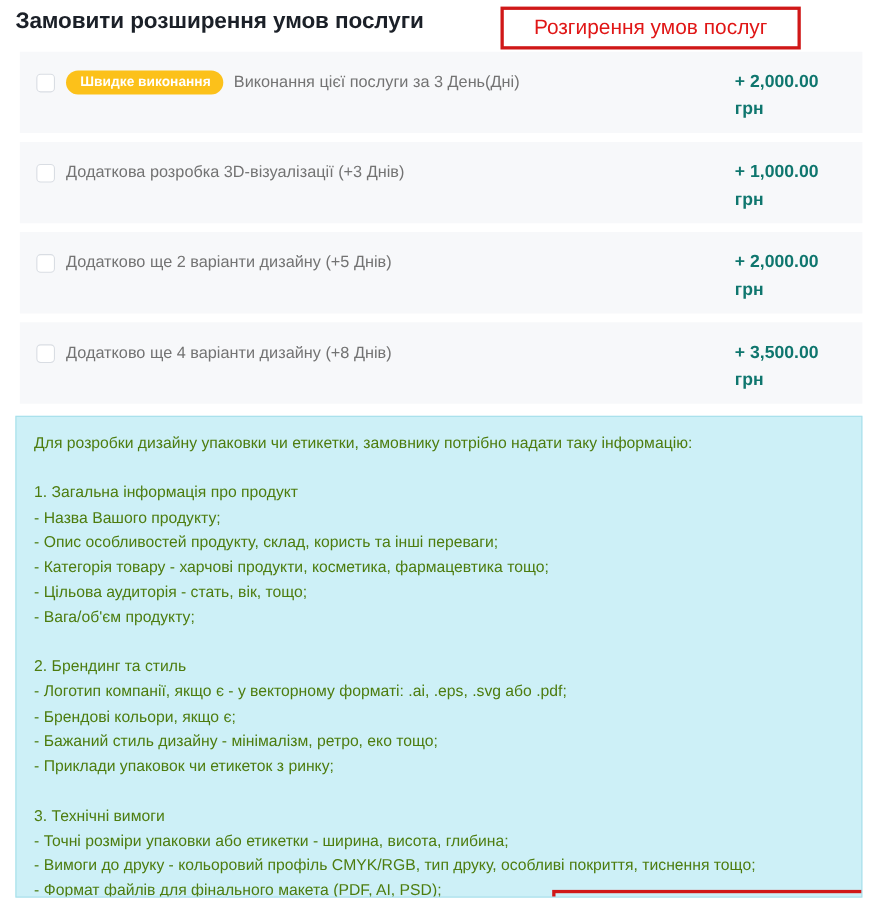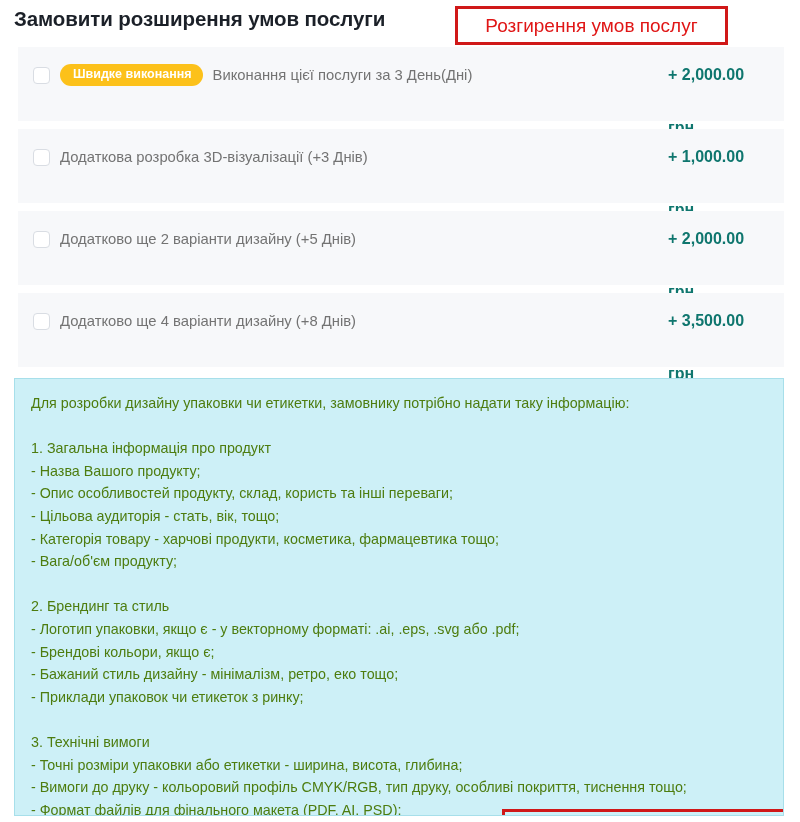--- a/index.html
+++ b/index.html
@@ -102,21 +102,21 @@
     position: absolute;
     left: 650px;
     top: 15px;
     width: 110px;
     font-size: 16px;
     font-weight: bold;
     color: #0f766e;
     line-height: 25px;
   }
   .option-price .amount { display: block; }
-  .option-price .currency { display: block; margin-top: 28px; }
+  .option-price .currency { display: block; }
 
   
   .info-panel {
     position: absolute;
     left: 14px;
     top: 378px;
     width: 770px;
     height: 438px;
     background: #cdf0f7;
     border: 1px solid #a7dfea;
@@ -194,26 +194,26 @@
     </div>
   </div>
 
 <div class="info-panel">
   <div class="info-inner">
       <div class="info-line">Для розробки дизайну упаковки чи етикетки, замовнику потрібно надати таку інформацію:</div>
       <div class="info-line blank"></div>
       <div class="info-line">1. Загальна інформація про продукт</div>
       <div class="info-line">- Назва Вашого продукту;</div>
       <div class="info-line">- Опис особливостей продукту, склад, користь та інші переваги;</div>
+      <div class="info-line">- Категорія товару - харчові продукти, косметика, фармацевтика тощо;</div>
       <div class="info-line">- Цільова аудиторія - стать, вік, тощо;</div>
-      <div class="info-line">- Категорія товару - харчові продукти, косметика, фармацевтика тощо;</div>
       <div class="info-line">- Вага/об'єм продукту;</div>
       <div class="info-line blank"></div>
       <div class="info-line">2. Брендинг та стиль</div>
-      <div class="info-line">- Логотип упаковки, якщо є - у векторному форматі: .ai, .eps, .svg або .pdf;</div>
+      <div class="info-line">- Логотип компанії, якщо є - у векторному форматі: .ai, .eps, .svg або .pdf;</div>
       <div class="info-line">- Брендові кольори, якщо є;</div>
       <div class="info-line">- Бажаний стиль дизайну - мінімалізм, ретро, еко тощо;</div>
       <div class="info-line">- Приклади упаковок чи етикеток з ринку;</div>
       <div class="info-line blank"></div>
       <div class="info-line">3. Технічні вимоги</div>
       <div class="info-line">- Точні розміри упаковки або етикетки - ширина, висота, глибина;</div>
       <div class="info-line">- Вимоги до друку - кольоровий профіль CMYK/RGB, тип друку, особливі покриття, тиснення тощо;</div>
       <div class="info-line">- Формат файлів для фінального макета (PDF, AI, PSD);</div>
     </div>
   <div class="annot annot-instruction">Інструкція для замовників</div>

